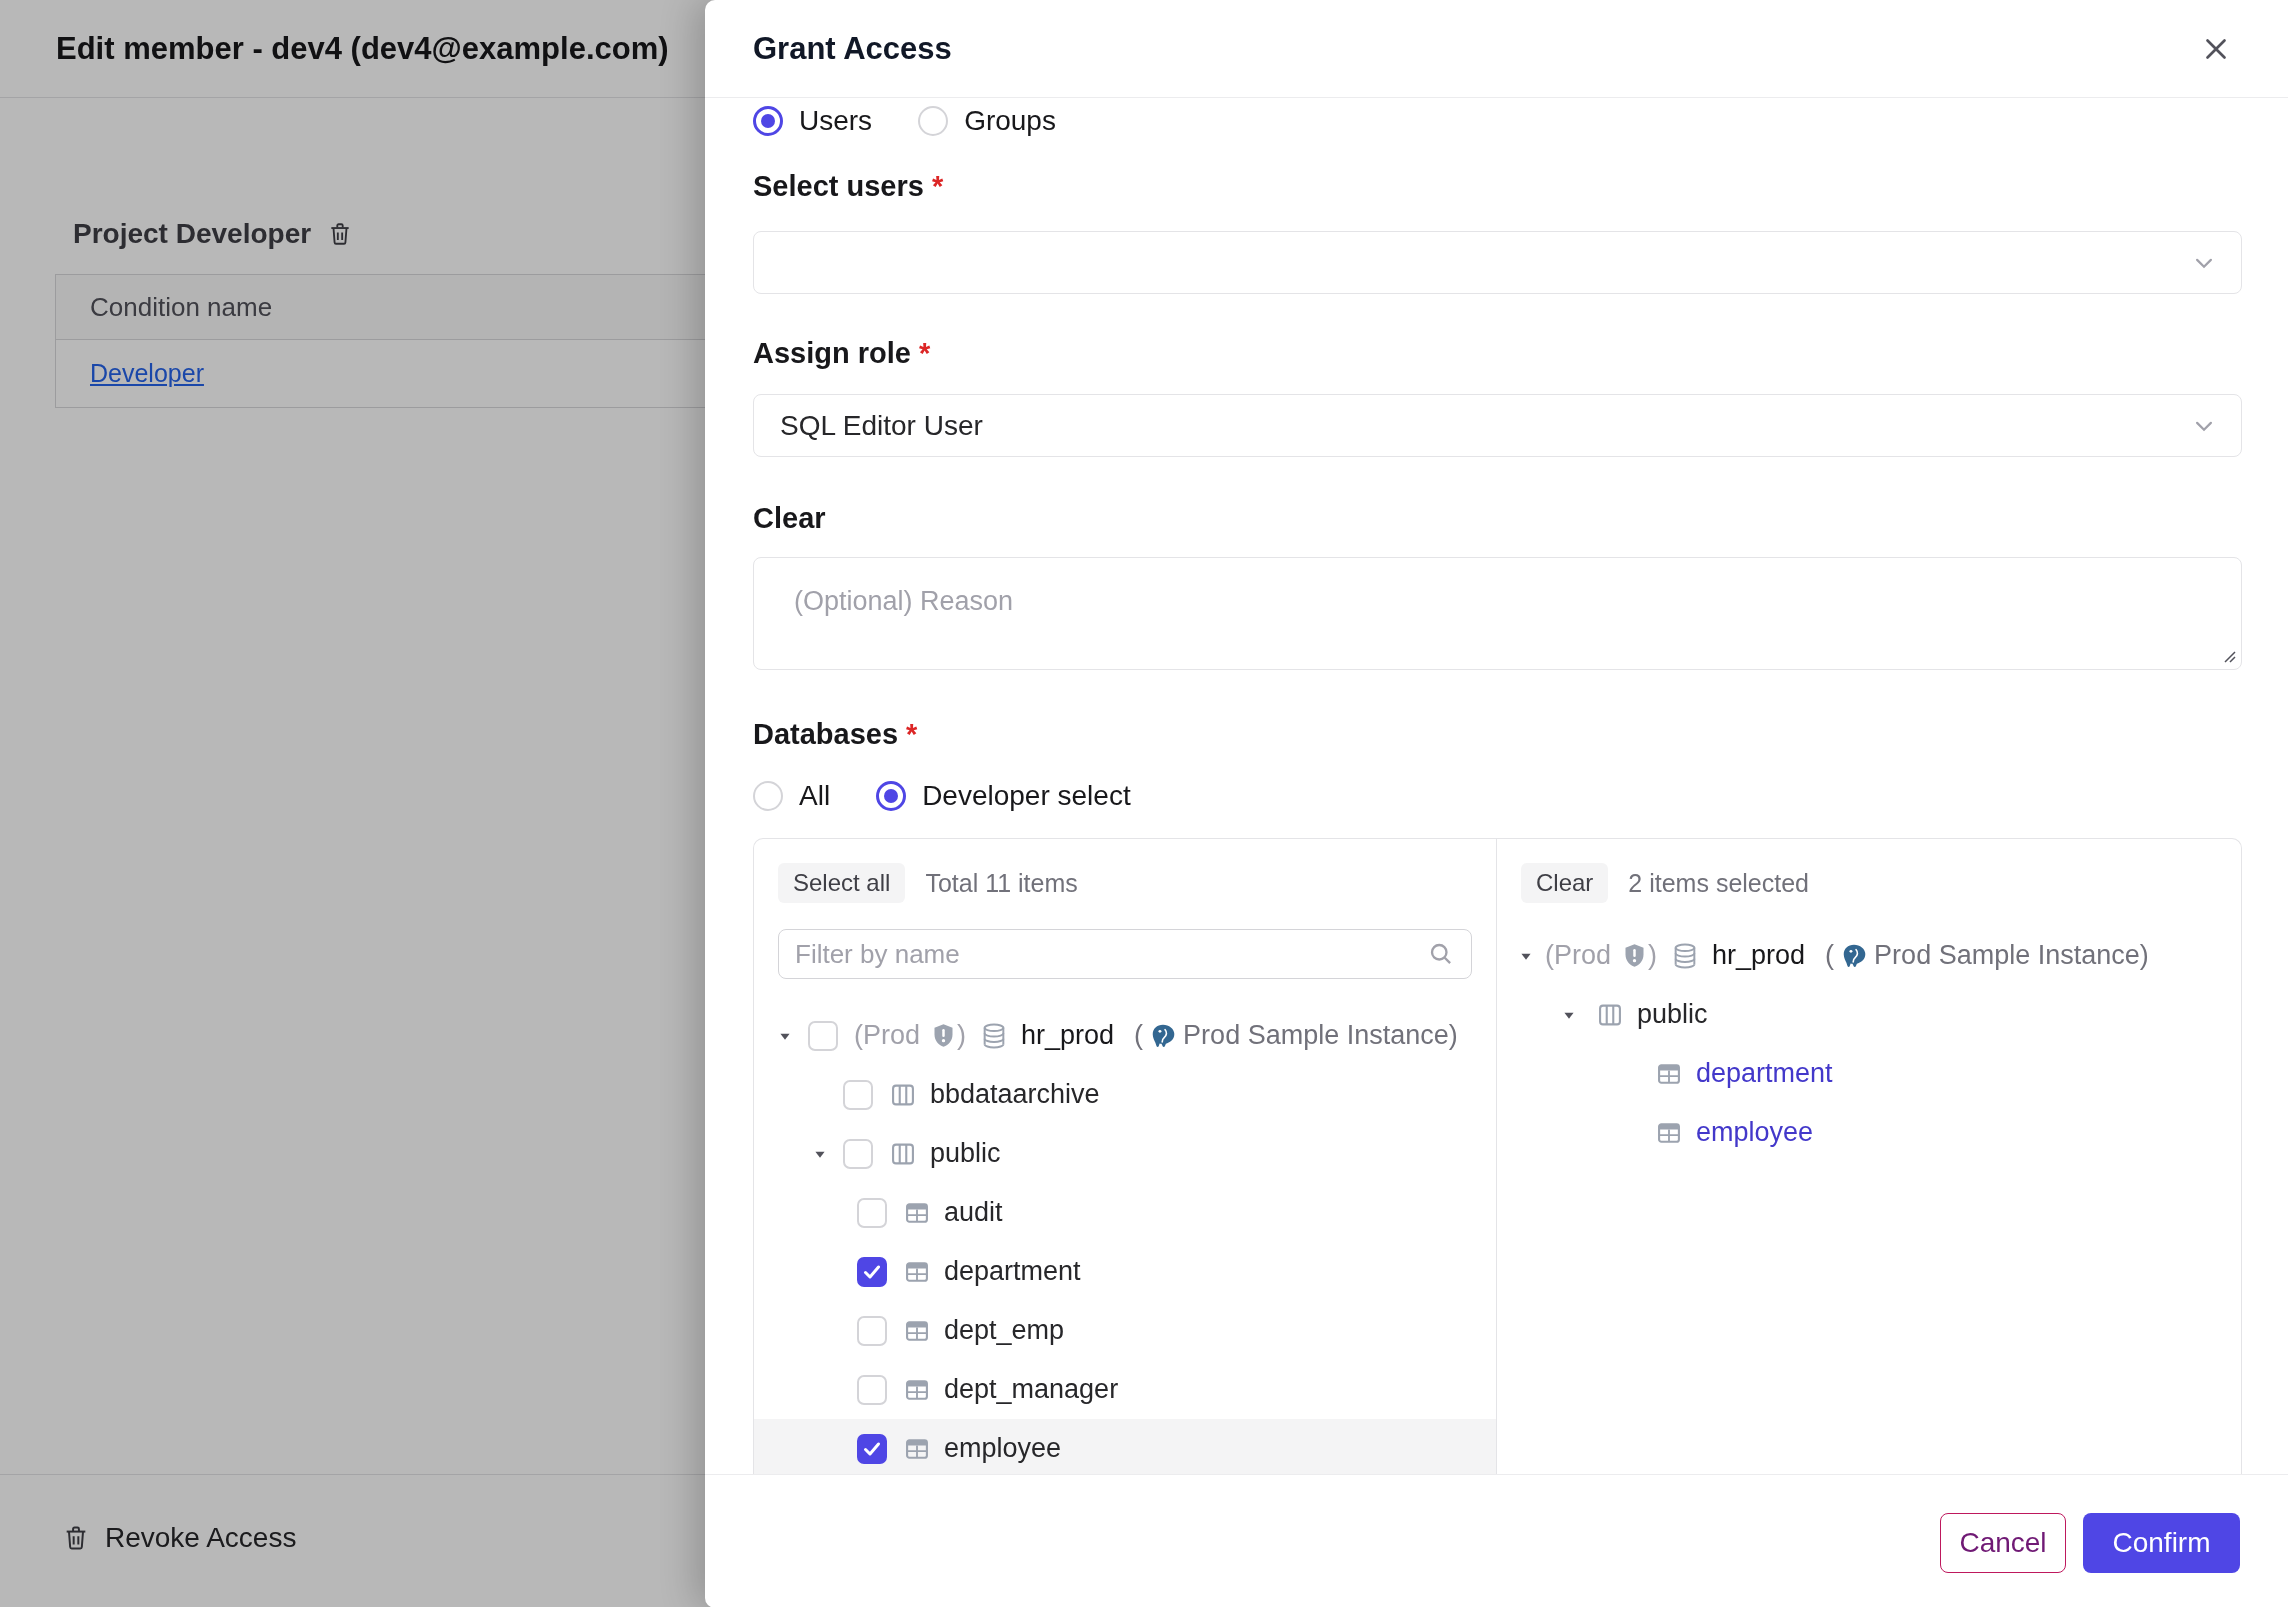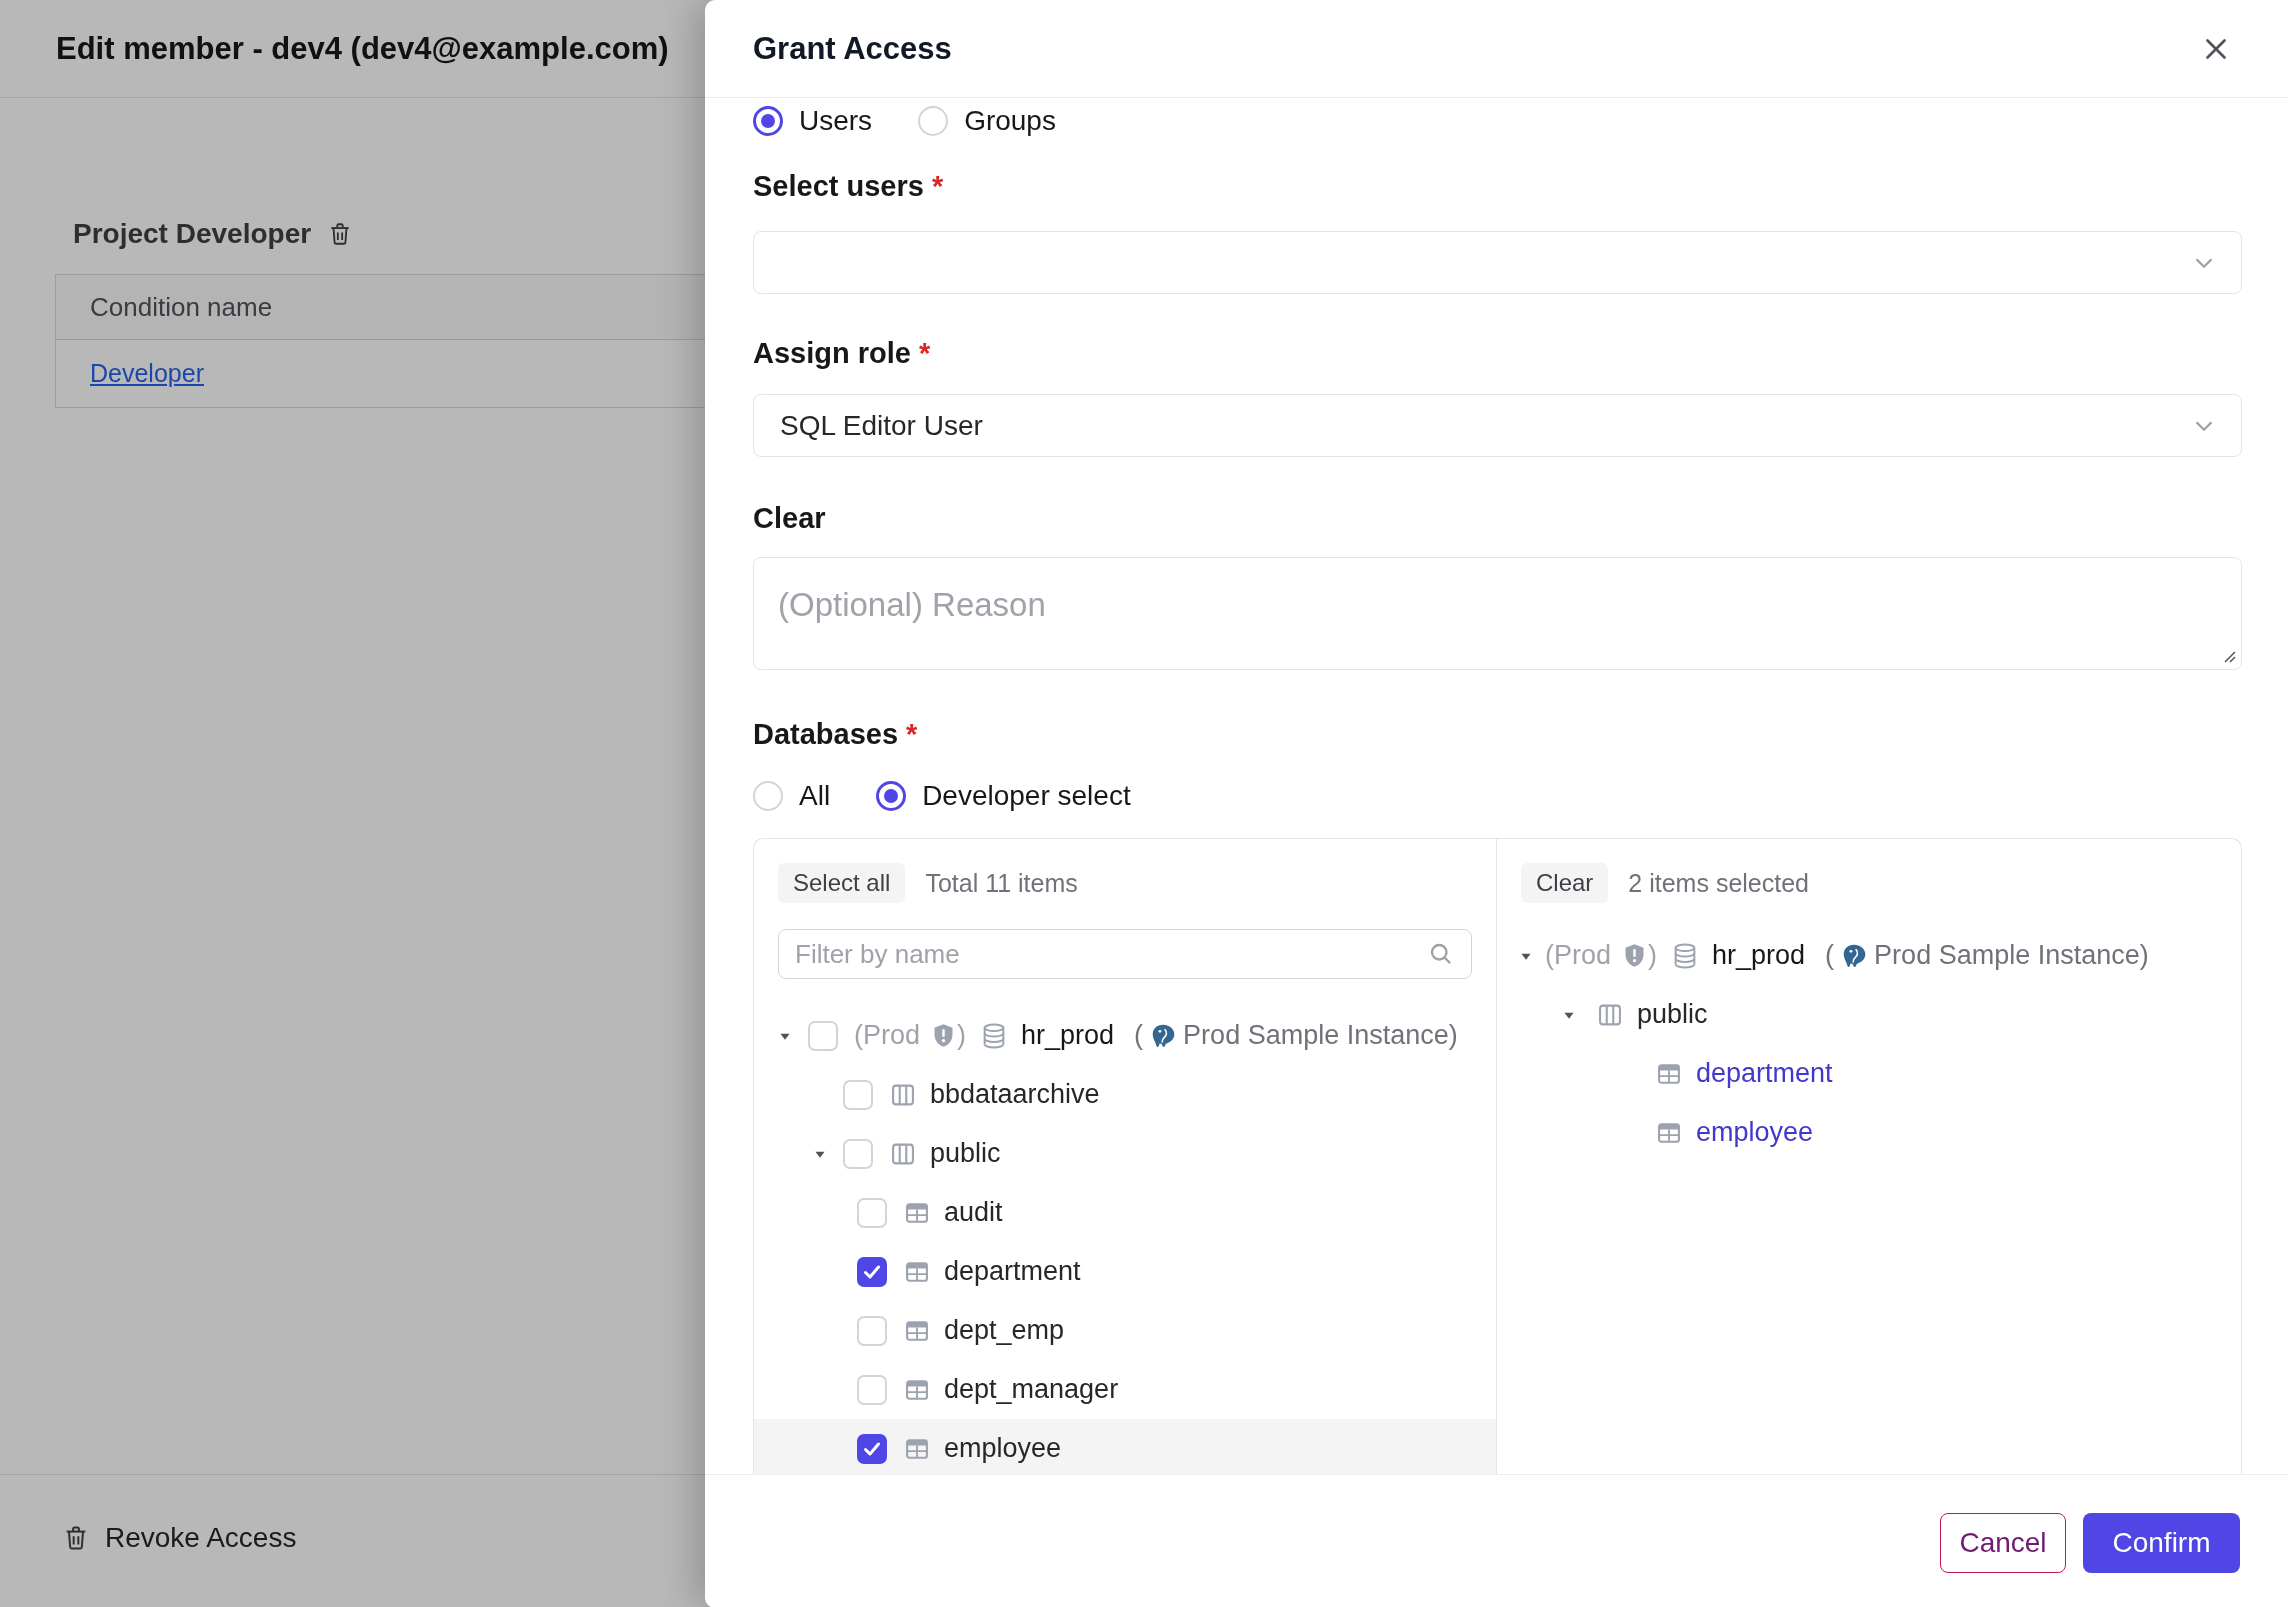--- a/index.html
+++ b/index.html
@@ -95,21 +95,21 @@
     width: 44px; height: 44px; border-radius: 50%; background: #e84360;
     color: #fff; font-size: 18px; font-weight: 700;
     display: flex; align-items: center; justify-content: center; flex: none;
   }
   .chip-name { font-size: 27px; color: #27272a; }
   .chip-email { font-size: 27px; color: #a1a1aa; }
 
   textarea.reason {
     left: 48px; width: 1489px; height: 113px;
     border: 1px solid #e4e4e7; border-radius: 8px;
-    padding: 28px 24px; font-size: 33px; color: #27272a;
+    padding: 28px 40px; font-size: 27px; color: #27272a;
     font-family: "Liberation Sans", sans-serif;
     resize: none; outline: none;
   }
   textarea.reason::placeholder { color: #a1a1aa; }
   .resize-grip { left: 1517px; top: 649px; }
 
   
   .panel {
     left: 48px; top: 838px; width: 1489px; height: 637px;
     border: 1px solid #e4e4e7; border-bottom: none;

